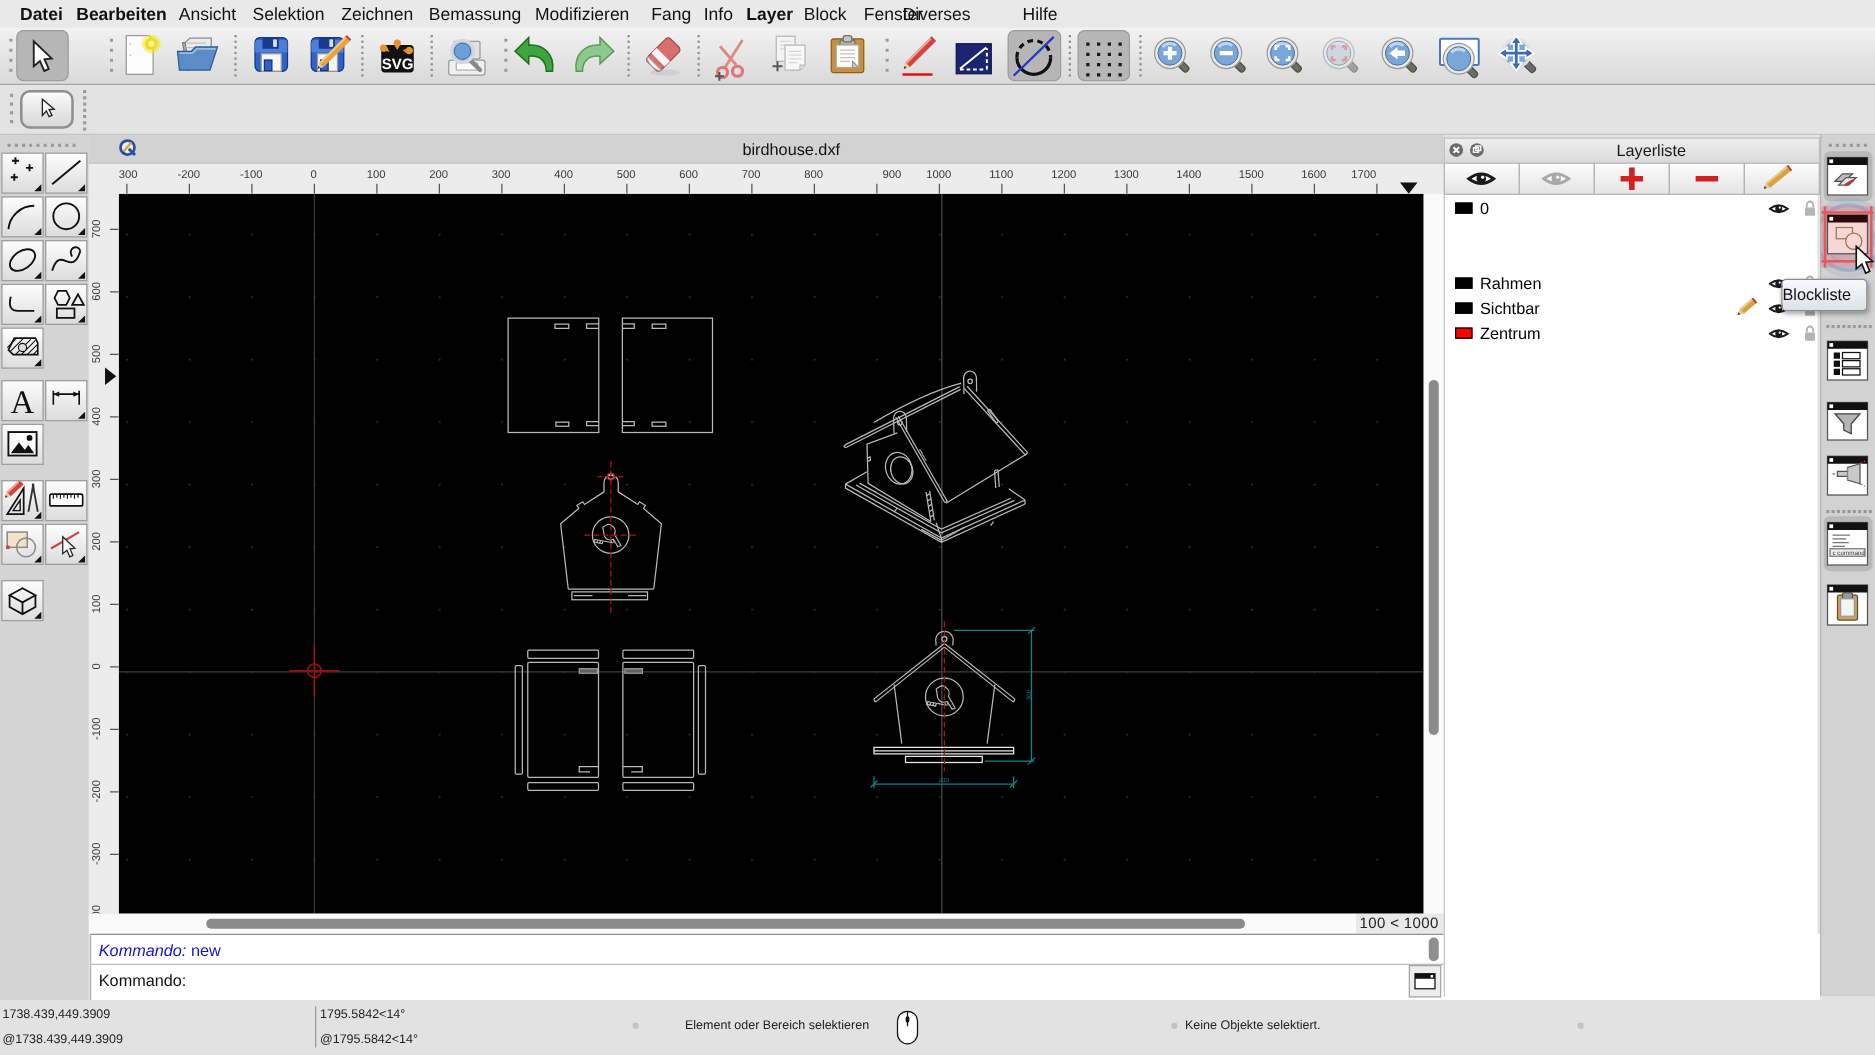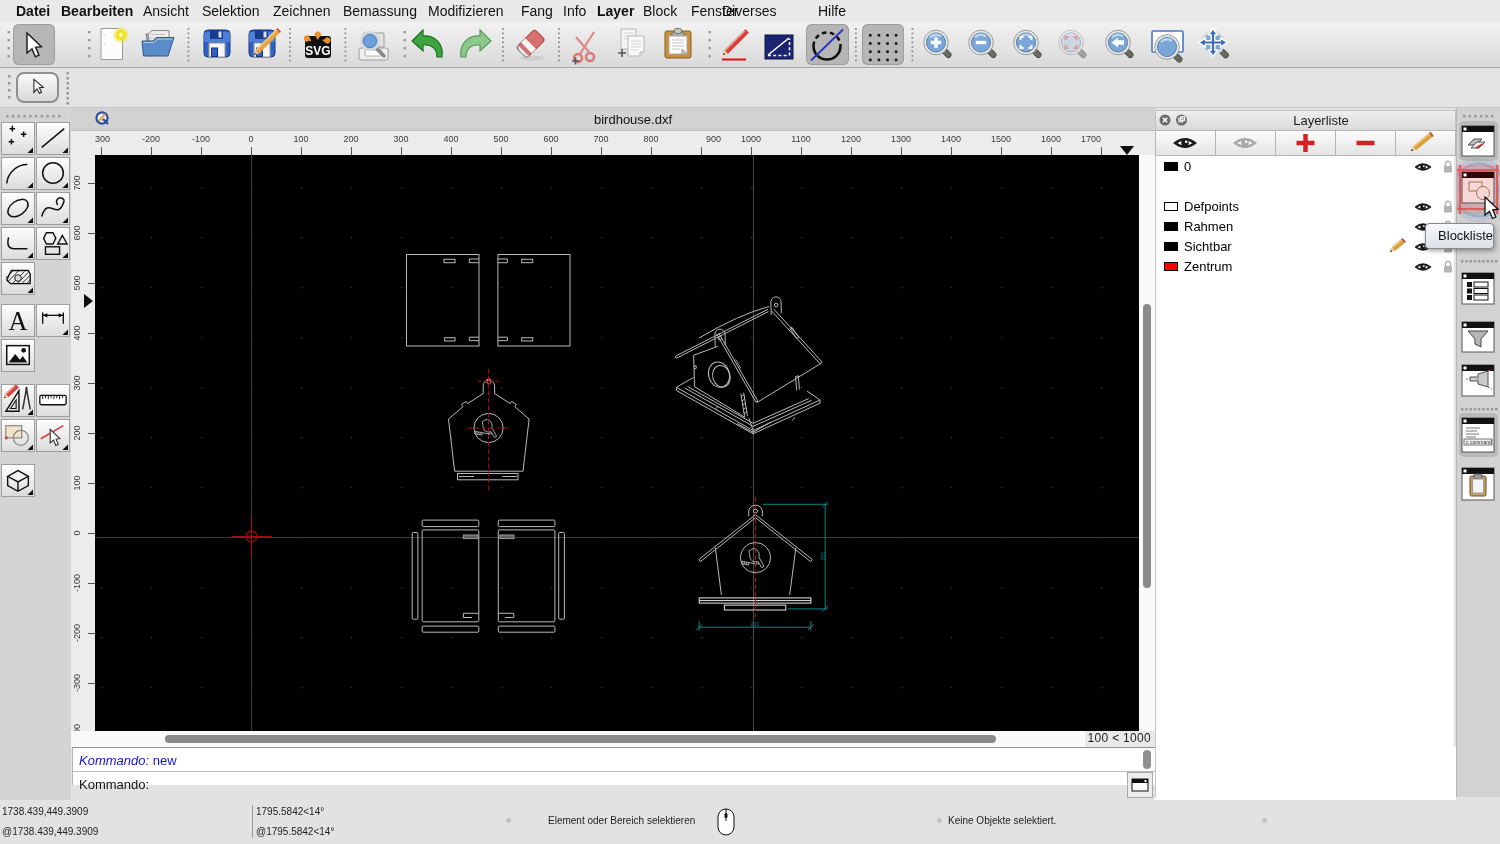--- a/index.html
+++ b/index.html
@@ -18,37 +18,37 @@
 #hruler{left:71px;top:131px;width:1084px;height:24px;background:#ececec;overflow:hidden;}
 #vruler{left:71px;top:155px;width:24px;height:576px;background:#ececec;overflow:hidden;}
 .rlab{position:absolute;font-size:9px;color:#3a3a3a;}
 .htick{position:absolute;width:1px;height:8px;background:#555;top:16px;}
 .vtick{position:absolute;height:1px;width:7px;background:#555;left:17px;}
 #vscroll{left:1139px;top:155px;width:16px;height:576px;background:#fafafa;}
 #vthumb{position:absolute;left:4px;top:149px;width:8px;height:284px;background:#8a8a8a;border-radius:4px;}
 #hscroll{left:71px;top:731px;width:1014px;height:16px;background:#fafafa;}
 #hthumb{position:absolute;left:94px;top:4px;width:831px;height:8px;background:#8a8a8a;border-radius:4px;}
 #corner{left:1085px;top:731px;width:70px;height:16px;background:#e9e9e9;font-size:12px;color:#222;text-align:right;line-height:15px;padding-right:4px;box-sizing:border-box;letter-spacing:0.3px;}
-#cmdarea{left:72px;top:747px;width:1083px;height:38px;background:#fff;border-top:1px solid #909090;border-left:1px solid #b5b5b5;box-sizing:border-box;}
+#cmdarea{left:72px;top:747px;width:1083px;height:53px;background:#fff;border-top:1px solid #909090;border-left:1px solid #b5b5b5;box-sizing:border-box;}
 #cmdhist{position:absolute;left:6px;top:5px;font-size:13px;color:#1414cc;}
 #cmdsep{position:absolute;left:0;top:23px;width:1083px;height:1px;background:#bbb;}
 #cmdlabel{position:absolute;left:6px;top:29px;font-size:13px;color:#111;}
 #cmdbtn{position:absolute;right:2px;top:24px;width:26px;height:26px;background:#ededed;border:1px solid #a8a8a8;box-sizing:border-box;}
 #cmdvthumb{position:absolute;right:4px;top:2px;width:8px;height:19px;background:#8f8f8f;border-radius:4px;}
 #rightwhite{left:1155px;top:747px;width:301px;height:53px;background:#fff;}
 #ptitle{left:1155px;top:110px;width:301px;height:20px;background:linear-gradient(#eee,#dadada);border:1px solid #c2c2c2;border-bottom:none;box-sizing:border-box;}
 #ptitletext{position:absolute;left:30px;top:2px;width:270px;text-align:center;font-size:13px;color:#1a1a1a;}
 #ptoolbar{left:1155px;top:130px;width:301px;height:26px;}
 .pcell{position:absolute;top:0;width:61px;height:26px;background:linear-gradient(#fcfcfc,#e4e4e4);border:1px solid #b5b5b5;box-sizing:border-box;}
 #plist{left:1155px;top:156px;width:299px;height:641px;background:#fff;border-left:1px solid #c6c6c6;box-sizing:border-box;}
 .lrow{position:absolute;left:0;width:299px;height:20px;font-size:13px;color:#000;}
 .sw{position:absolute;left:8px;top:5px;width:14px;height:9px;border:1px solid #000;box-sizing:border-box;}
 .lname{position:absolute;left:28px;top:2px;}
 #rstrip{left:1456px;top:108px;width:44px;height:689px;background:#d2d2d2;border-left:1px solid #b7b7b7;box-sizing:border-box;}
-#tooltip{left:1425px;top:223px;width:67px;height:24px;background:linear-gradient(#f7f9fb,#dde2e8);border:1px solid #8a8a8a;border-radius:4px;font-size:13px;color:#111;text-align:right;line-height:23px;box-shadow:1px 2px 4px rgba(0,0,0,0.35);z-index:50;}
+#tooltip{left:1425px;top:223px;width:67px;height:24px;background:linear-gradient(#f7f9fb,#dde2e8);border:1px solid #8a8a8a;border-radius:4px;font-size:13px;color:#111;text-align:left;line-height:23px;box-shadow:1px 2px 4px rgba(0,0,0,0.35);z-index:50;}
 #statusbar{left:0;top:800px;width:1500px;height:44px;background:#e2e2e2;font-size:10px;color:#222;}
 #statusbar div{position:absolute;}
 </style>
 </head>
 <body>
 <div id="menubar" class="abs">
     <span style="left:16px;font-weight:700">Datei</span>
     <span style="left:61px;font-weight:700">Bearbeiten</span>
     <span style="left:143px;font-weight:400">Ansicht</span>
     <span style="left:202px;font-weight:400">Selektion</span>
@@ -717,35 +717,20 @@
           <path d="M-6.2,0 Q0,-4.8 6.2,0 Q0,4.8 -6.2,0 Z" fill="#fff" stroke="#1a1a1a" stroke-width="1.5"></path>
           <circle cx="0" cy="0" r="2.4" fill="#1a1a1a"></circle>
           <circle cx="0.7" cy="-0.8" r="0.8" fill="#fff"></circle>
         </g>
         <g transform="translate(33,8)">
           <path d="M-2.6,-1 V-3 A2.6,2.8 0 0 1 2.6,-3 V-1" fill="none" stroke="#b4b4b4" stroke-width="1.5"></path>
           <rect x="-4" y="-1" width="8" height="6.5" rx="1" fill="#b4b4b4"></rect>
         </g>
       </svg>
     </div>
-    <div class="lrow" style="top:41px">
-      <div class="sw" style="background:#fff"></div>
-      <div class="lname">Defpoints</div>
-      <svg style="position:absolute;left:259px;top:2px" width="42" height="16" viewBox="0 0 42 16">
-        <g transform="translate(8,8) scale(1.15)">
-          <path d="M-6.2,0 Q0,-4.8 6.2,0 Q0,4.8 -6.2,0 Z" fill="#fff" stroke="#1a1a1a" stroke-width="1.5"></path>
-          <circle cx="0" cy="0" r="2.4" fill="#1a1a1a"></circle>
-          <circle cx="0.7" cy="-0.8" r="0.8" fill="#fff"></circle>
-        </g>
-        <g transform="translate(33,8)">
-          <path d="M-2.6,-1 V-3 A2.6,2.8 0 0 1 2.6,-3 V-1" fill="none" stroke="#b4b4b4" stroke-width="1.5"></path>
-          <rect x="-4" y="-1" width="8" height="6.5" rx="1" fill="#b4b4b4"></rect>
-        </g>
-      </svg>
-    </div>
     <div class="lrow" style="top:61px">
       <div class="sw" style="background:#000"></div>
       <div class="lname">Rahmen</div>
       <svg style="position:absolute;left:259px;top:2px" width="42" height="16" viewBox="0 0 42 16">
         <g transform="translate(8,8) scale(1.15)">
           <path d="M-6.2,0 Q0,-4.8 6.2,0 Q0,4.8 -6.2,0 Z" fill="#fff" stroke="#1a1a1a" stroke-width="1.5"></path>
           <circle cx="0" cy="0" r="2.4" fill="#1a1a1a"></circle>
           <circle cx="0.7" cy="-0.8" r="0.8" fill="#fff"></circle>
         </g>
         <g transform="translate(33,8)">

